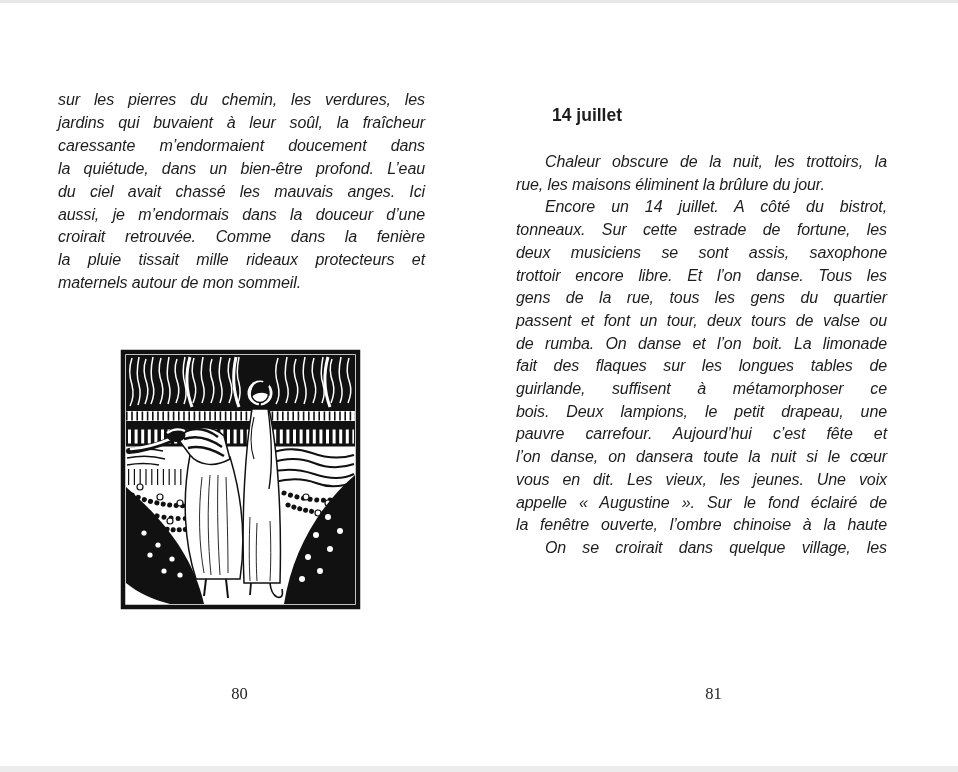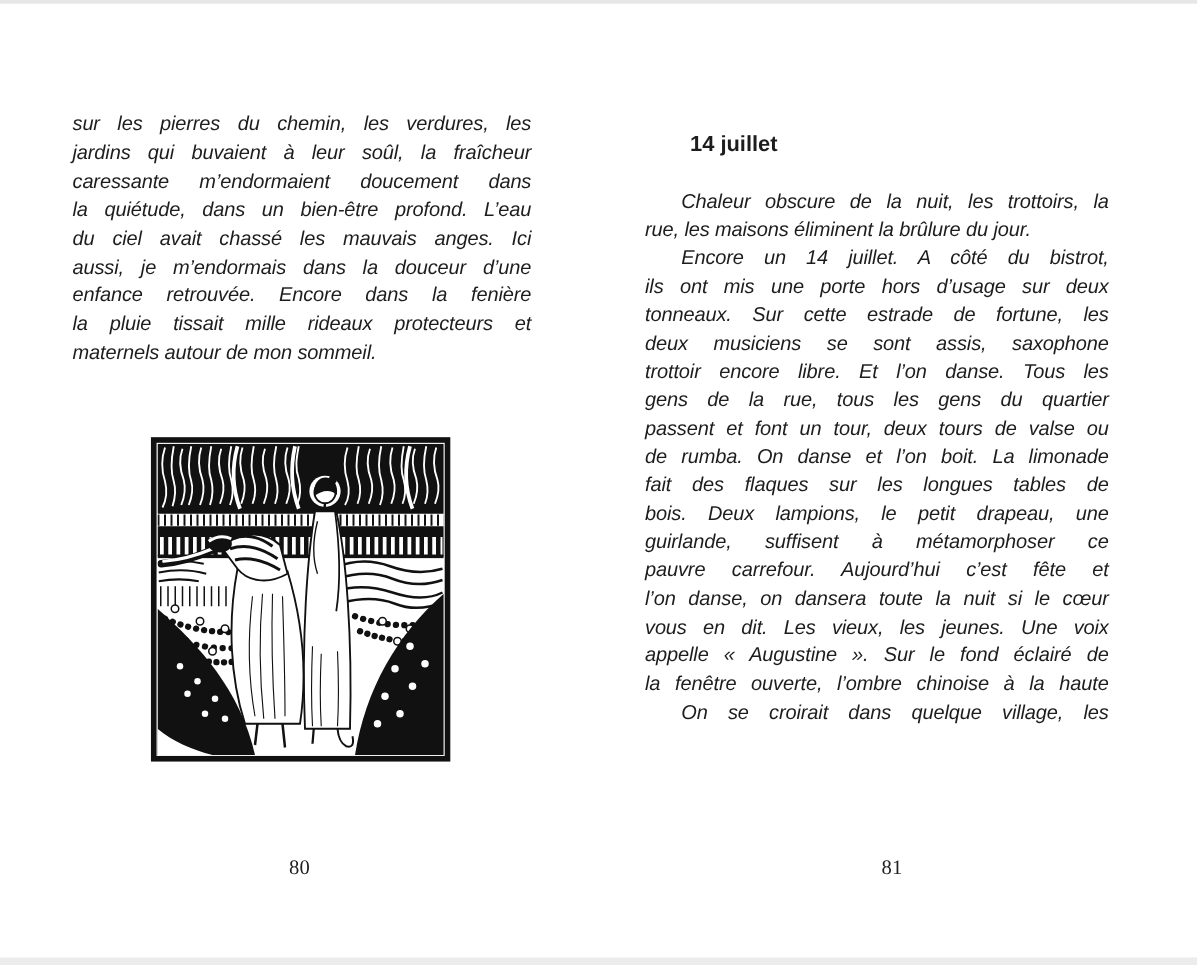--- a/index.html
+++ b/index.html
@@ -35,21 +35,21 @@
 <div class="screen">
   <div class="edge-strip top"></div>
 
   <div class="textblock left-text">
     <div class="line">sur les pierres du chemin, les verdures, les</div>
     <div class="line">jardins qui buvaient à leur soûl, la fraîcheur</div>
     <div class="line">caressante m’endormaient doucement dans</div>
     <div class="line">la quiétude, dans un bien-être profond. L’eau</div>
     <div class="line">du ciel avait chassé les mauvais anges. Ici</div>
     <div class="line">aussi, je m’endormais dans la douceur d’une</div>
-    <div class="line">enfance retrouvée. Encore dans la fenière</div>
+    <div class="line">croirait retrouvée. Comme dans la fenière</div>
     <div class="line">la pluie tissait mille rideaux protecteurs et</div>
     <div class="line e">maternels autour de mon sommeil.</div>
   </div>
 
   <svg class="illustration" width="245" height="265" viewBox="0 0 245 265">
     <rect x="0" y="0" width="245" height="265" fill="#fff"></rect>
     <clipPath id="inner">
         <rect x="8" y="8" width="229" height="249"></rect>
       </clipPath>
     <g clip-path="url(#inner)">
@@ -191,30 +191,29 @@
   </svg>
 
   <div class="pagenum pn-left">80</div>
 
   <h2 class="heading">14 juillet</h2>
 
   <div class="textblock right-text">
     <div class="line i">Chaleur obscure de la nuit, les trottoirs, la</div>
     <div class="line e">rue, les maisons éliminent la brûlure du jour.</div>
     <div class="line i">Encore un 14 juillet. A côté du bistrot,</div>
-    <div class="line">ils ont mis une porte hors d’usage sur deux</div>
     <div class="line">tonneaux. Sur cette estrade de fortune, les</div>
     <div class="line">deux musiciens se sont assis, saxophone</div>
     <div class="line">trottoir encore libre. Et l’on danse. Tous les</div>
     <div class="line">gens de la rue, tous les gens du quartier</div>
     <div class="line">passent et font un tour, deux tours de valse ou</div>
     <div class="line">de rumba. On danse et l’on boit. La limonade</div>
     <div class="line">fait des flaques sur les longues tables de</div>
+    <div class="line">guirlande, suffisent à métamorphoser ce</div>
     <div class="line">bois. Deux lampions, le petit drapeau, une</div>
-    <div class="line">guirlande, suffisent à métamorphoser ce</div>
     <div class="line">pauvre carrefour. Aujourd’hui c’est fête et</div>
     <div class="line">l’on danse, on dansera toute la nuit si le cœur</div>
     <div class="line">vous en dit. Les vieux, les jeunes. Une voix</div>
     <div class="line">appelle « Augustine ». Sur le fond éclairé de</div>
     <div class="line">la fenêtre ouverte, l’ombre chinoise à la haute</div>
     <div class="line i">On se croirait dans quelque village, les</div>
   </div>
 
   <div class="pagenum pn-right">81</div>
 

